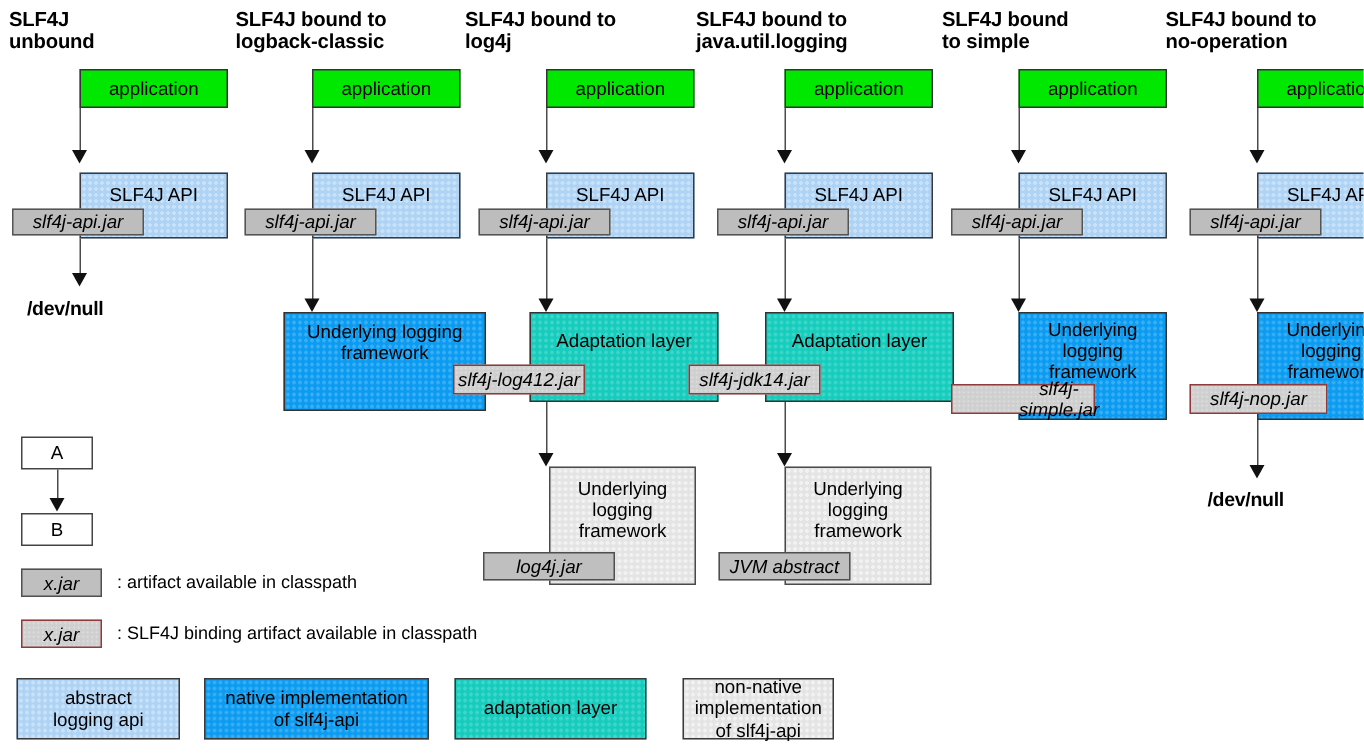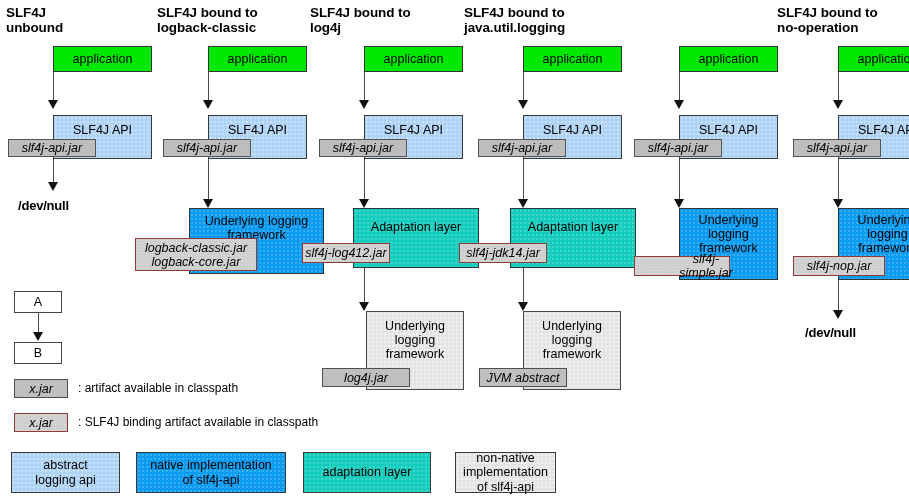--- a/index.html
+++ b/index.html
@@ -159,20 +159,22 @@
 <div class="canvas">
 
   <div class="col-title" style="left:6px; top:5px;">SLF4J
 unbound</div>
   <div class="col-title" style="left:157px; top:5px;">SLF4J bound to
 logback-classic</div>
   <div class="col-title" style="left:310px; top:5px;">SLF4J bound to
 log4j</div>
   <div class="col-title" style="left:464px; top:5px;">SLF4J bound to
 java.util.logging</div>
+  <div class="col-title" style="left:628px; top:5px;">SLF4J bound
+to simple</div>
   <div class="col-title" style="left:777px; top:5px;">SLF4J bound to
 no-operation</div>
 
   <div class="node n-green" style="left:5px; top:46px; width:99px; height:26px;">
     <span class="node-label">application</span>
   </div>
   <div class="arrow-line" style="left:53px; top:72px; height:30px;"></div>
   <div class="arrow-head" style="left:48px; top:100px;"></div>
 
   <div class="node n-lightblue" style="left:5px; top:115px; width:99px; height:44px;">
@@ -195,22 +197,20 @@
   </div>
   <div class="jar" style="left:163px; top:139px; width:88px; height:18px;">slf4j-api.jar</div>
 
   <div class="arrow-line" style="left:208px; top:159px; height:44px;"></div>
   <div class="arrow-head" style="left:203px; top:199px;"></div>
 
   <div class="node n-blue" style="left:141px; top:208px; width:135px; height:66px;">
     <span class="node-label" style="margin-bottom:26px;">Underlying logging
 framework</span>
   </div>
-  <div class="jar jar-binding" style="left:135px; top:238px; width:122px; height:33px;">logback-classic.jar
-logback-core.jar</div>
 
   <div class="node n-green" style="left:316px; top:46px; width:99px; height:26px;">
     <span class="node-label">application</span>
   </div>
   <div class="arrow-line" style="left:364px; top:72px; height:30px;"></div>
   <div class="arrow-head" style="left:359px; top:100px;"></div>
 
   <div class="node n-lightblue" style="left:316px; top:115px; width:99px; height:44px;">
     <span class="node-label" style="margin-bottom:14px;">SLF4J API</span>
   </div>

